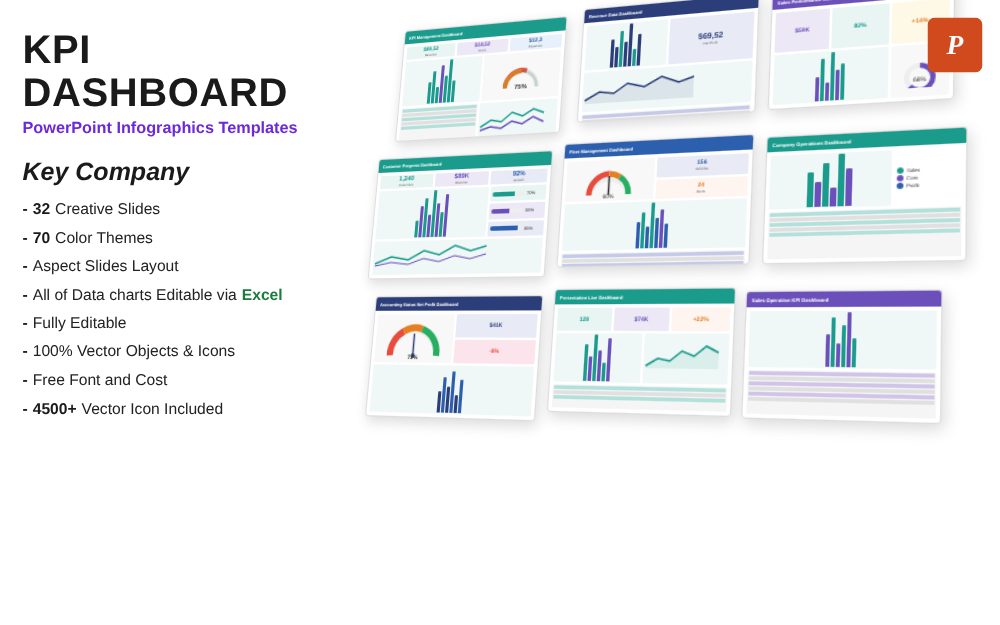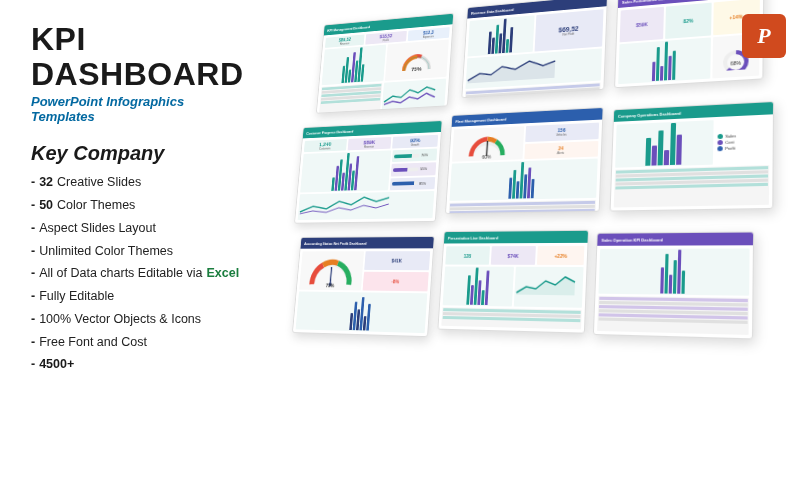--- a/index.html
+++ b/index.html
@@ -17,44 +17,43 @@
       width: 800px;
       height: 500px;
       background: #ffffff;
       position: relative;
       display: flex;
     }
 
     
     .left-panel {
       width: 280px;
-      padding: 22px 31px;
+      padding: 22px 18px;
       flex-shrink: 0;
       z-index: 2;
     }
 
     .title {
       font-size: 32px;
       font-weight: 900;
       color: #1a1a1a;
       letter-spacing: 0.5px;
       line-height: 1.1;
     }
 
     .subtitle {
       font-size: 13px;
       color: #555;
       margin-top: 2px;
       margin-bottom: 18px;
     }
 
     .subtitle span {
-      color: #0369a1;
+      color: #6d28d9;
       font-weight: bold;
-      font-style: italic;
     }
 
     .key-features-title {
       font-size: 20px;
       font-weight: 800;
       font-style: italic;
       color: #1a1a1a;
       margin-bottom: 8px;
     }
 
@@ -282,44 +281,42 @@
     </p>
 
     <h2 class="key-features-title">Key Company</h2>
 
     <ul class="features-list">
       <li>
           <span class="num">32</span>
           <span> Creative Slides</span>
         </li>
       <li>
-          <span class="num">50</span>
+          <span class="num">70</span>
           <span> Color Themes</span>
         </li>
       <li>
           <span>Aspect Slides Layout</span>
-        </li>
-      <li>
-          <span>Unlimited Color Themes</span>
         </li>
       <li>
           <span>All of Data charts Editable via </span>
           <span class="excel">Excel</span>
         </li>
       <li>
           <span>Fully Editable</span>
         </li>
       <li>
           <span>100% Vector Objects &amp; Icons</span>
         </li>
       <li>
           <span>Free Font and Cost</span>
         </li>
       <li>
           <span class="num">4500+</span>
+          <span> Vector Icon Included</span>
         </li>
     </ul>
   </div>
 
   <div class="right-panel">
     <div class="slides-container">
 
       <div class="slide-card s1">
         <div class="slide-header">
           <span class="slide-header-title">KPI Management Dashboard</span>

